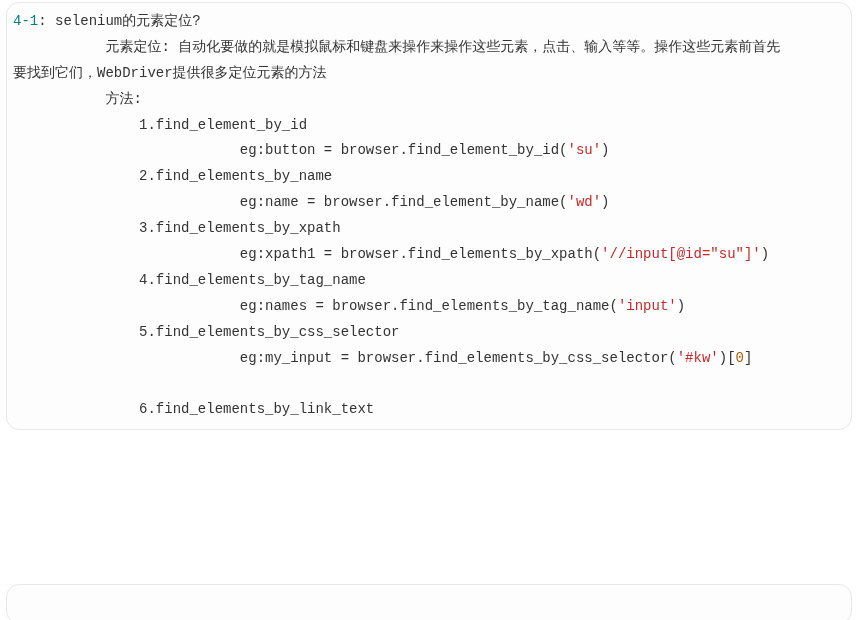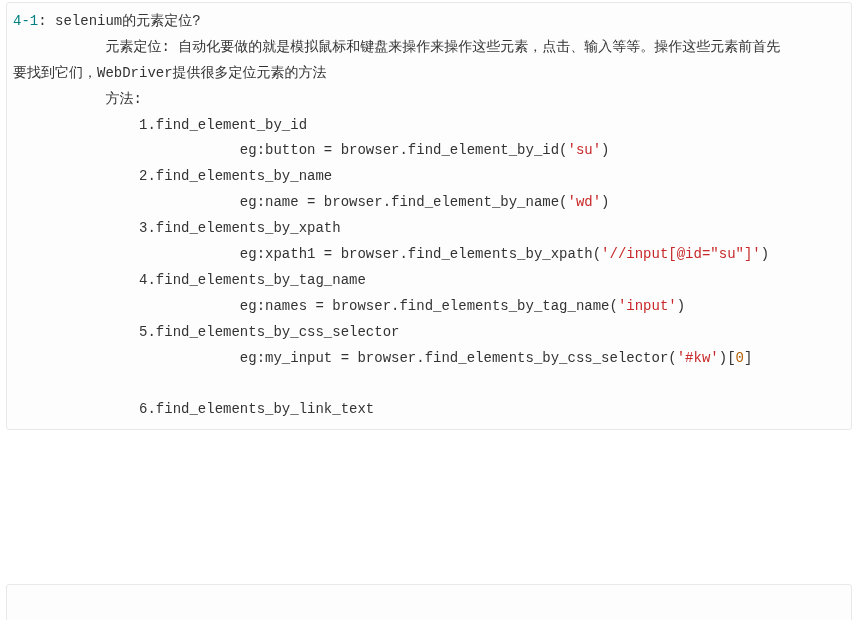--- a/index.html
+++ b/index.html
@@ -7,21 +7,21 @@
     padding: 0;
     font-family: "Microsoft YaHei", "PingFang SC", sans-serif;
     background: #ffffff;
     font-size: 14px;
     color: #333;
     width: 858px;
   }
   .codeblock {
     background: #fdfdfd;
     border: 1px solid #e8e8e8;
-    border-radius: 3px;
+    border-radius: 13px;
     padding: 6px 6px 6px 6px;
     margin: 2px 6px 2px 6px;
     box-sizing: border-box;
     font-family: Consolas, "Courier New", monospace;
     font-size: 14px;
     line-height: 1.85;
     color: #333;
     white-space: pre;
     overflow: hidden;
   }

